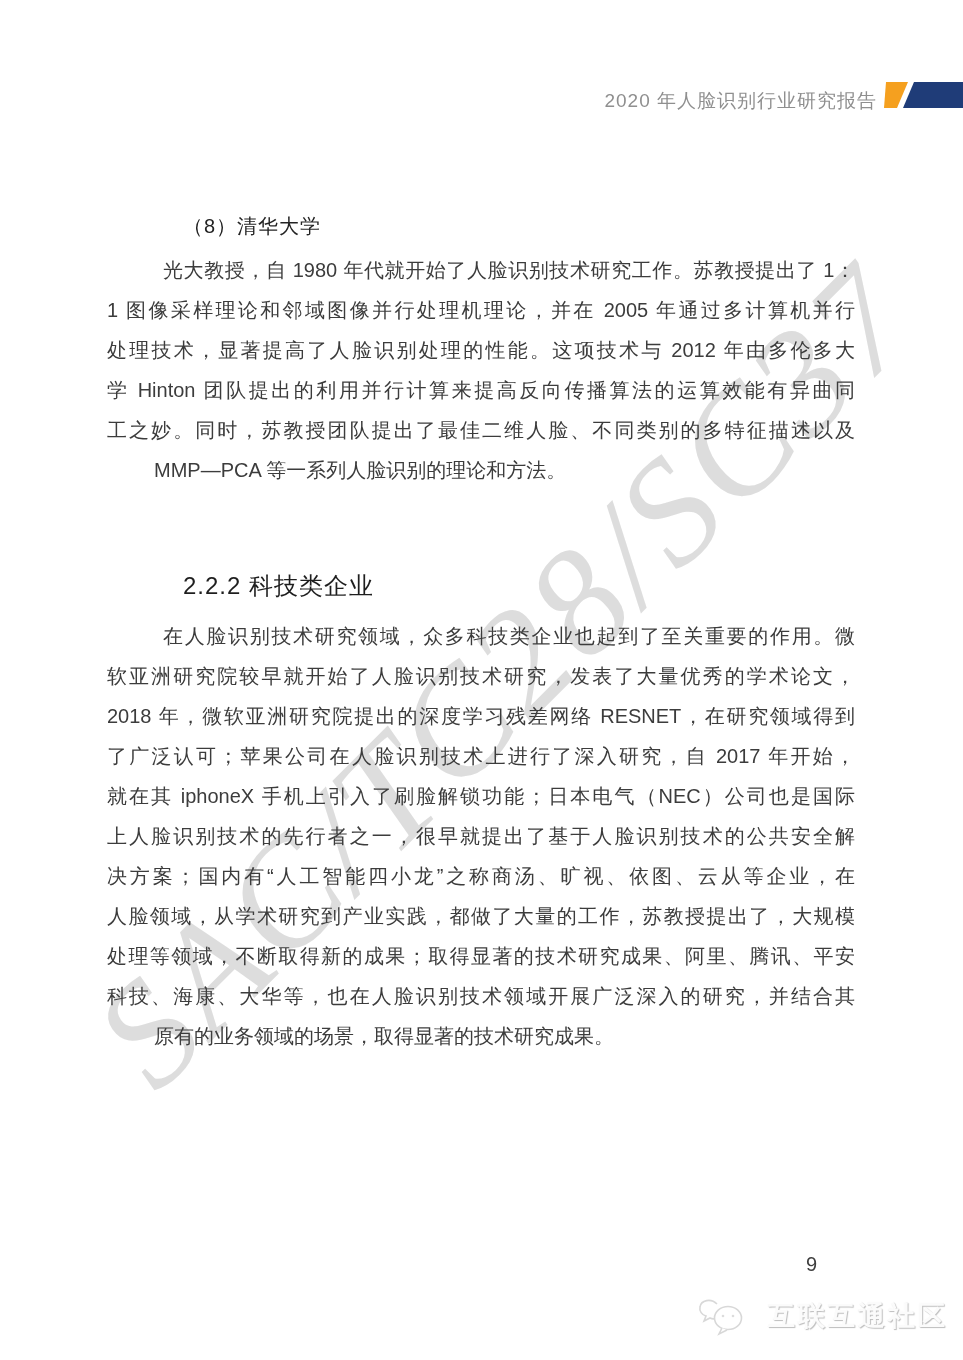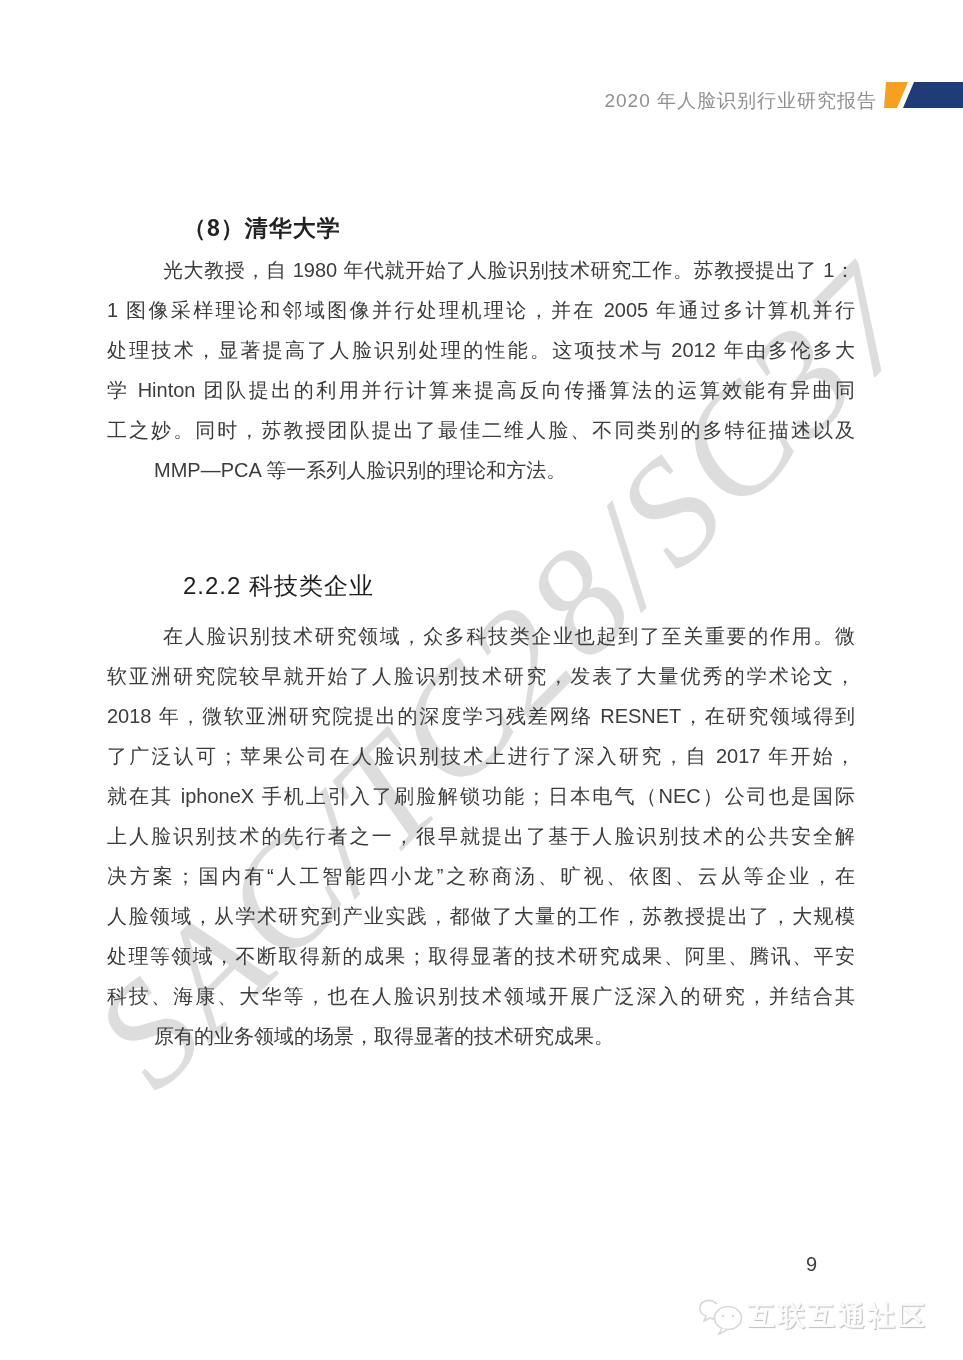--- a/index.html
+++ b/index.html
@@ -47,22 +47,22 @@
     top: 82px;
     right: 0;
     z-index: 1;
   }
   
   .h1 {
     position: absolute;
     left: 183px;
     top: 213px;
     margin: 0;
-    font-size: 23px;
-    font-weight: bold;
+    font-size: 20px;
+    font-weight: normal;
     color: #232323;
     letter-spacing: 1px;
     z-index: 1;
   }
   .h2 {
     position: absolute;
     left: 183px;
     top: 570px;
     margin: 0;
     font-size: 24px;
@@ -98,21 +98,21 @@
     font-size: 20px;
     color: #3f3f3f;
     z-index: 1;
   }
   .footer-brand {
     position: absolute;
     left: 698px;
     top: 1296px;
     display: flex;
     align-items: center;
-    gap: 0;
+    gap: 20px;
     z-index: 1;
   }
   .footer-brand-text {
     font-size: 27px;
     font-weight: bold;
     letter-spacing: 3px;
     color: #fbfbfb;
     text-shadow: 1px 1px 1px #bdbdbd, -1px -1px 1px #ffffff, 0 0 1px #d6d6d6;
   }
 </style>

